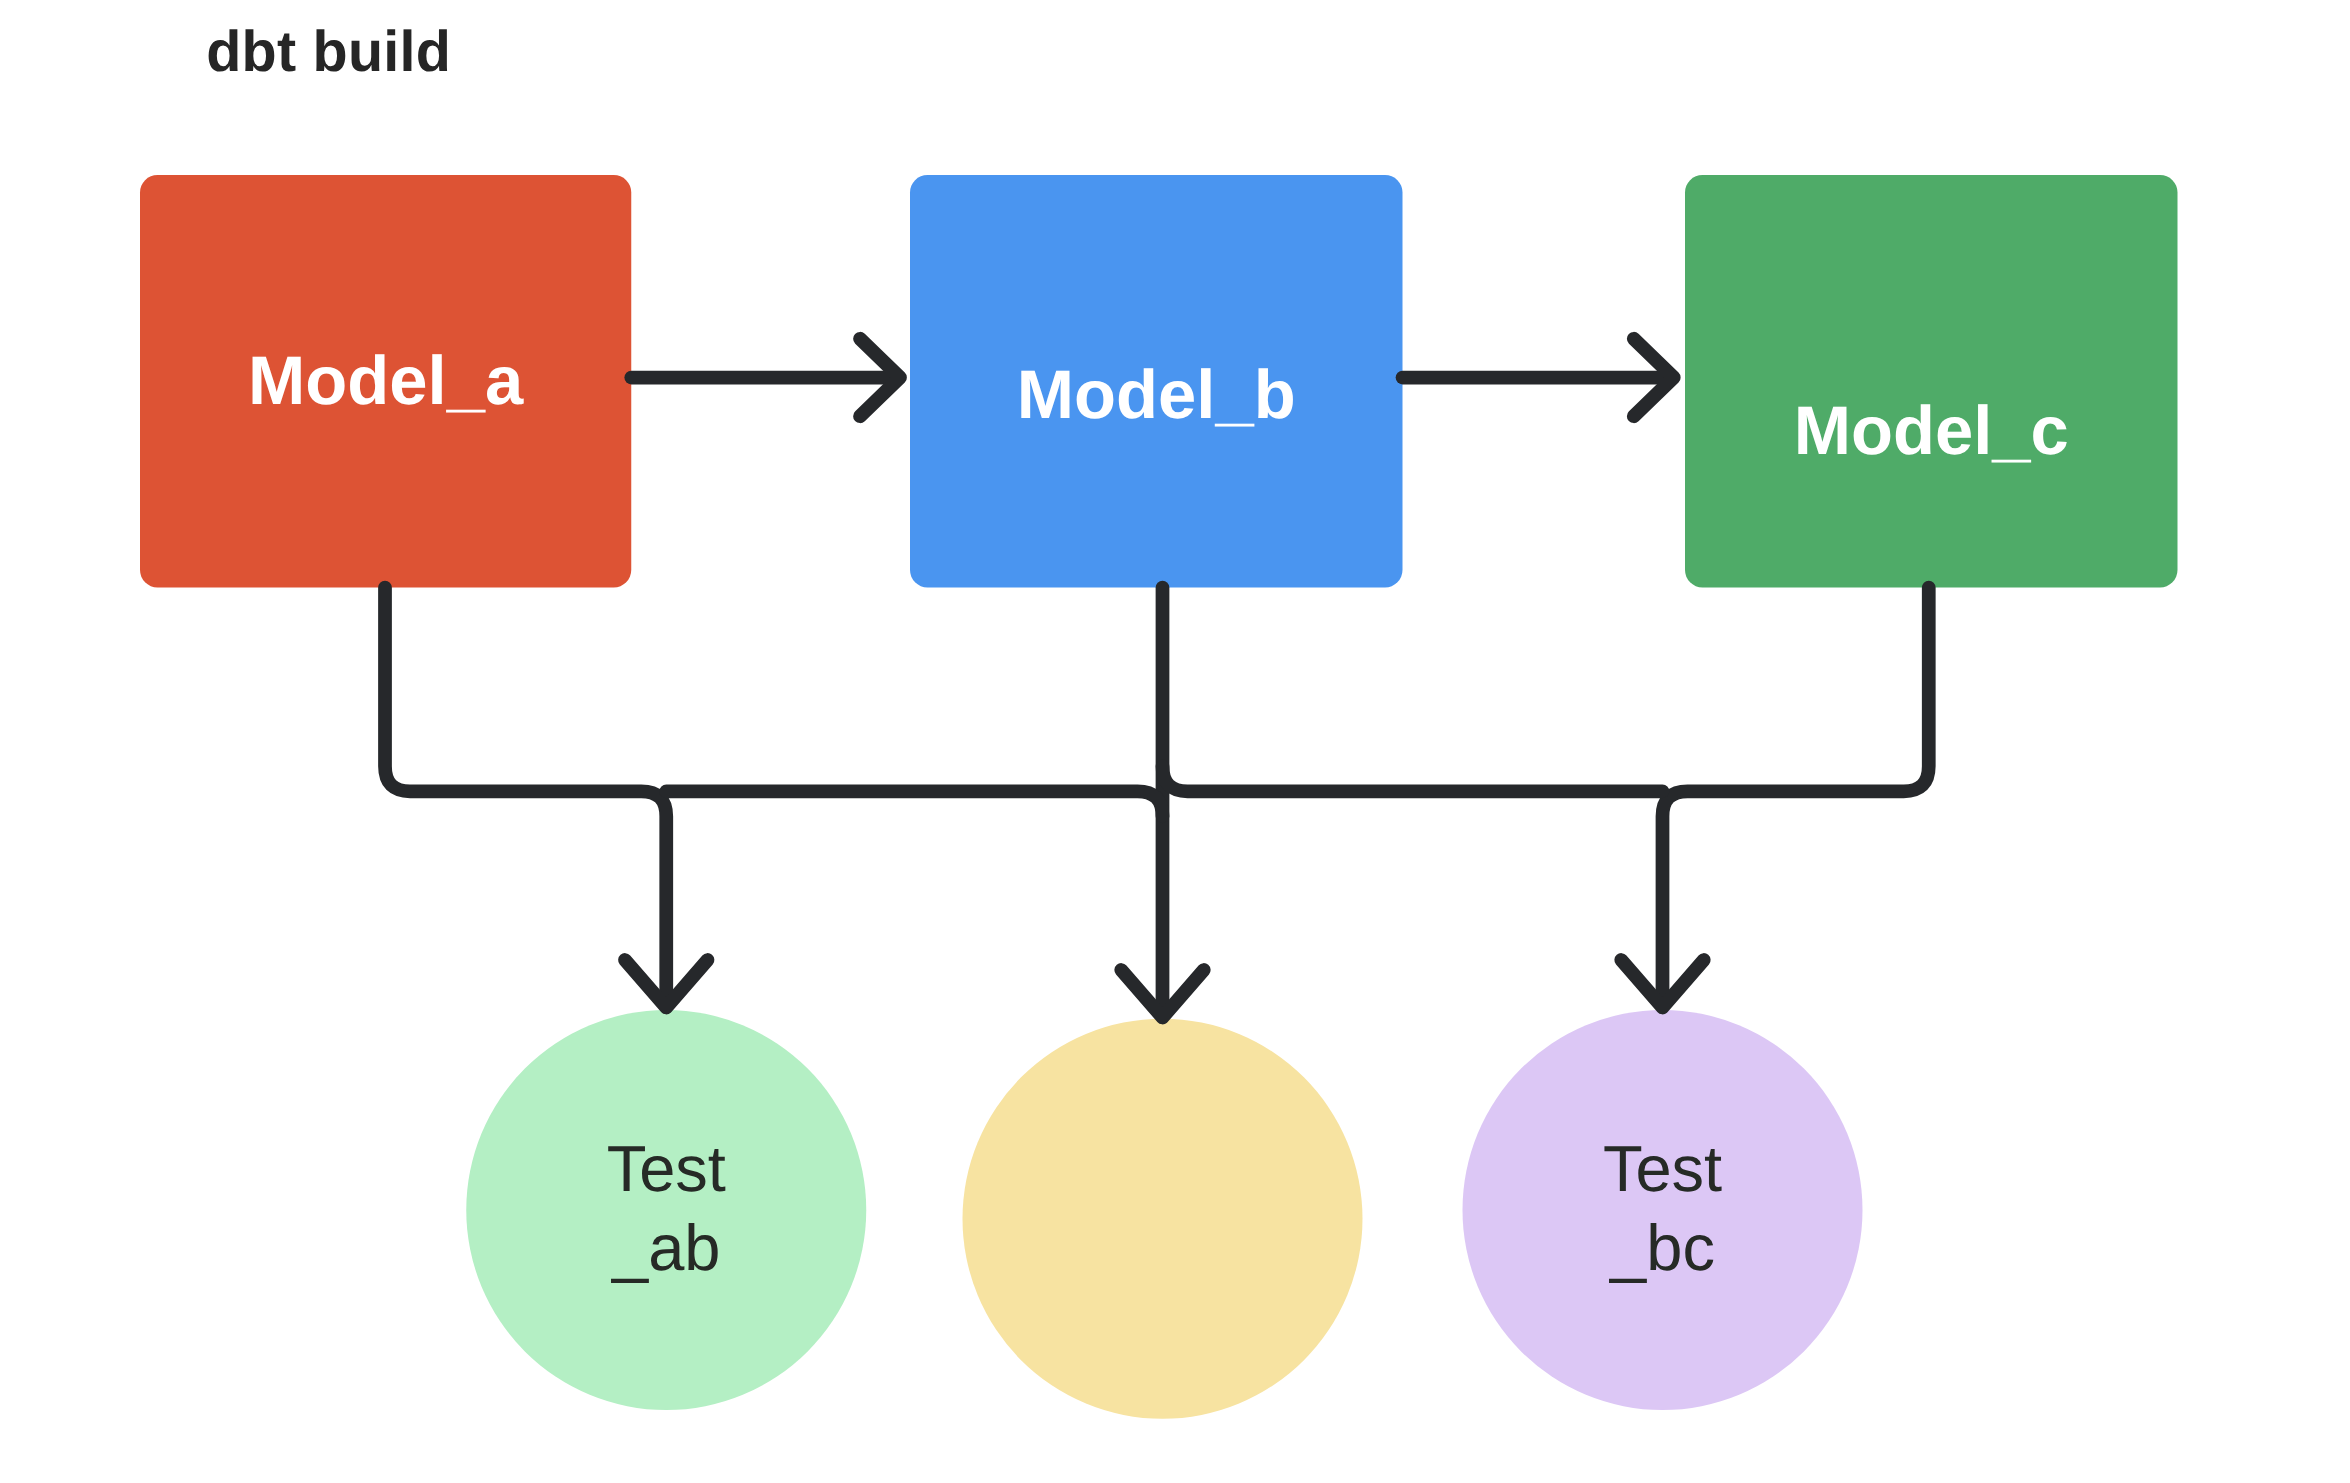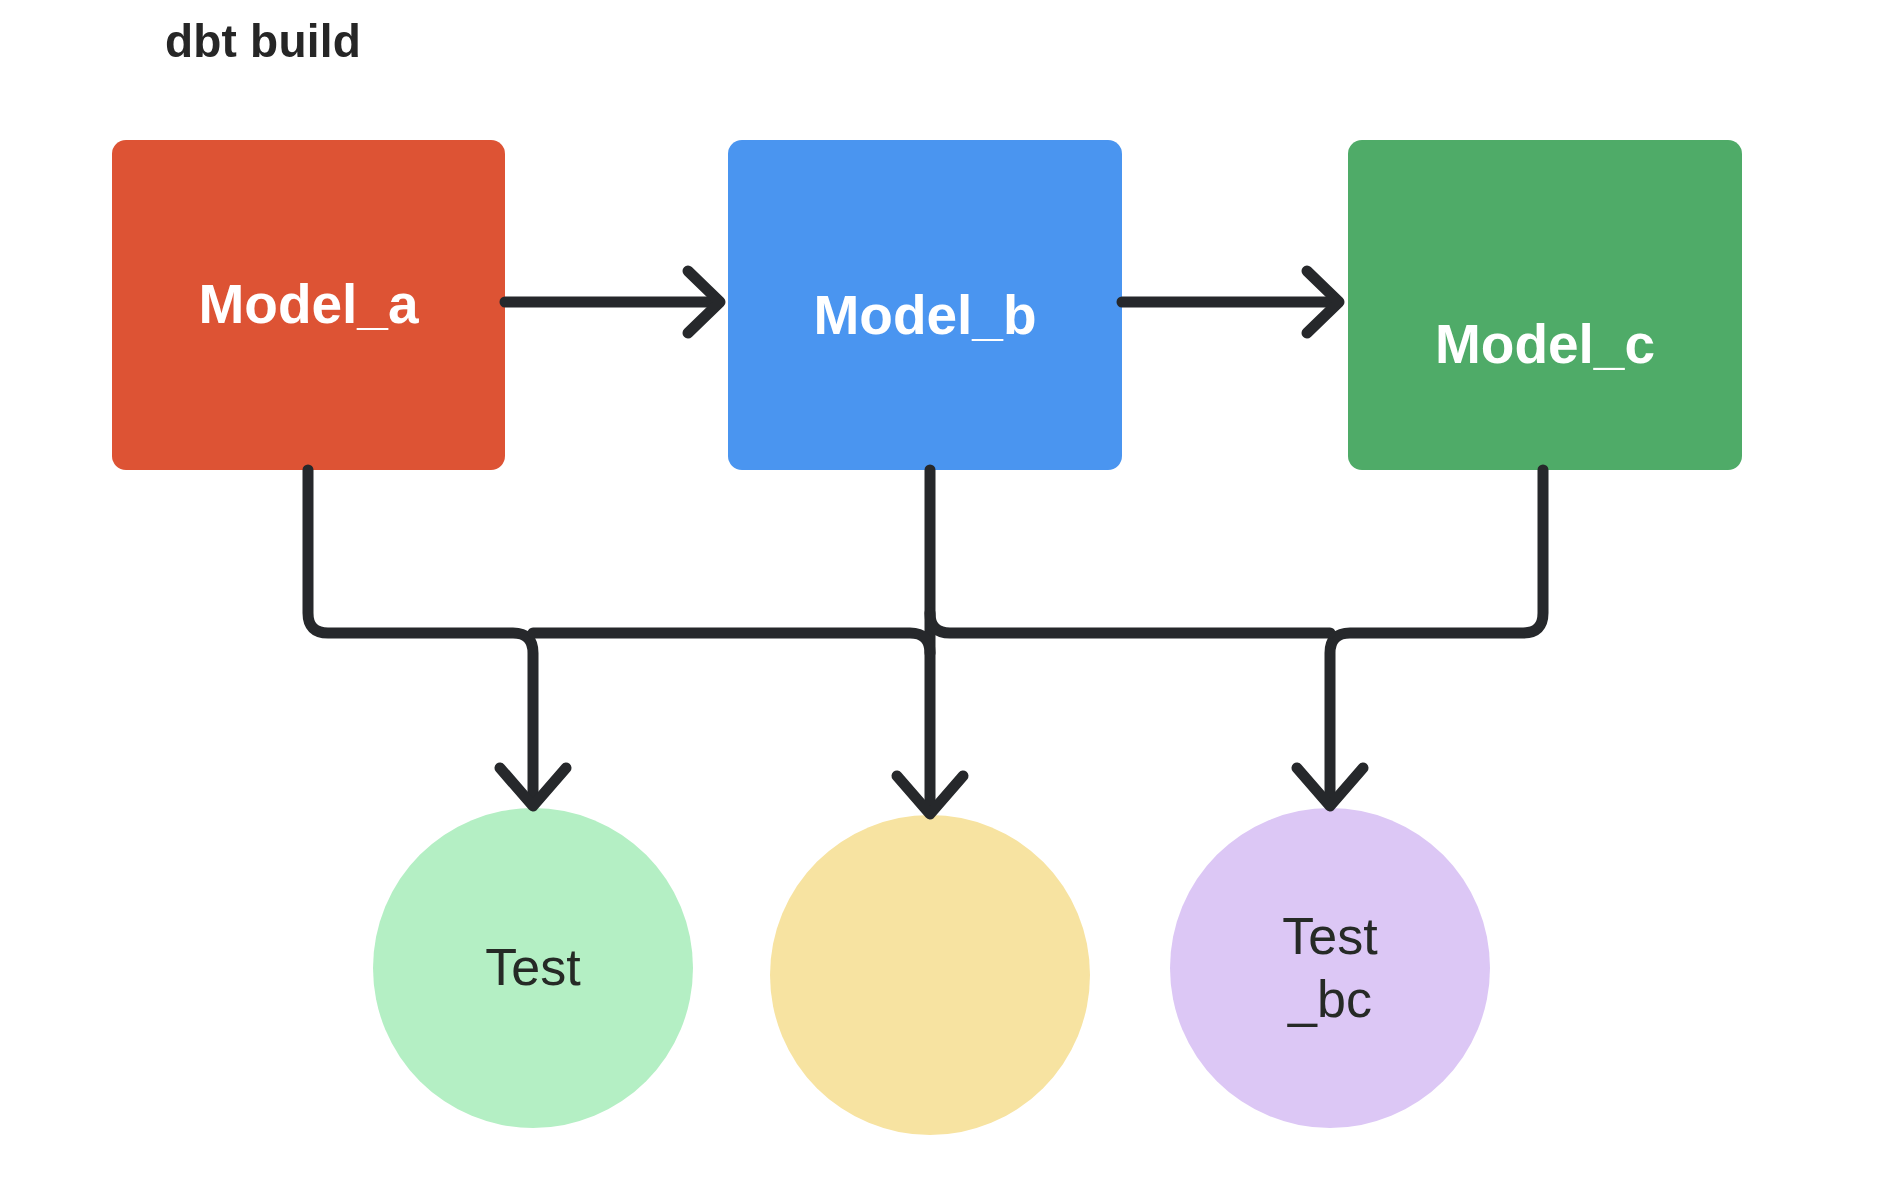--- a/index.html
+++ b/index.html
@@ -98,20 +98,21 @@
     </g>
   </svg>
 
   <div class="node-label model-label" style="left:112px; top:140px; width:393px; height:330px;">Model_a</div>
   <div class="node-label model-label" style="left:728px; top:140px; width:394px; height:330px;margin-top:11px;">Model_b</div>
   <div class="node-label model-label" style="left:1348px; top:140px; width:394px; height:330px;margin-top:40px;">Model_c</div>
 
   <div class="node-label" style="left:373px; top:808px; width:320px; height:320px;">
     <div class="test-label">
       <span class="tl-line">Test</span>
+      <span class="tl-line">_ab</span>
     </div>
   </div>
 
 
   <div class="node-label" style="left:1170px; top:808px; width:320px; height:320px;">
     <div class="test-label">
       <span class="tl-line">Test</span>
       <span class="tl-line">_bc</span>
     </div>
   </div>

